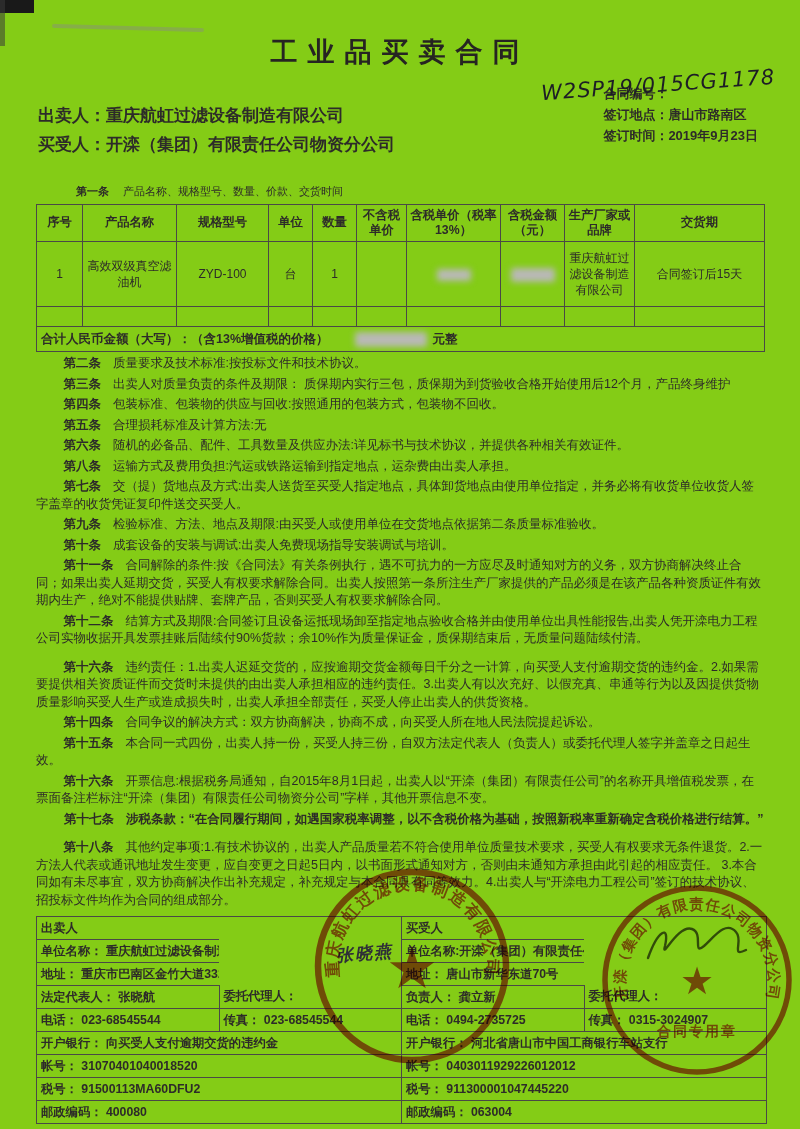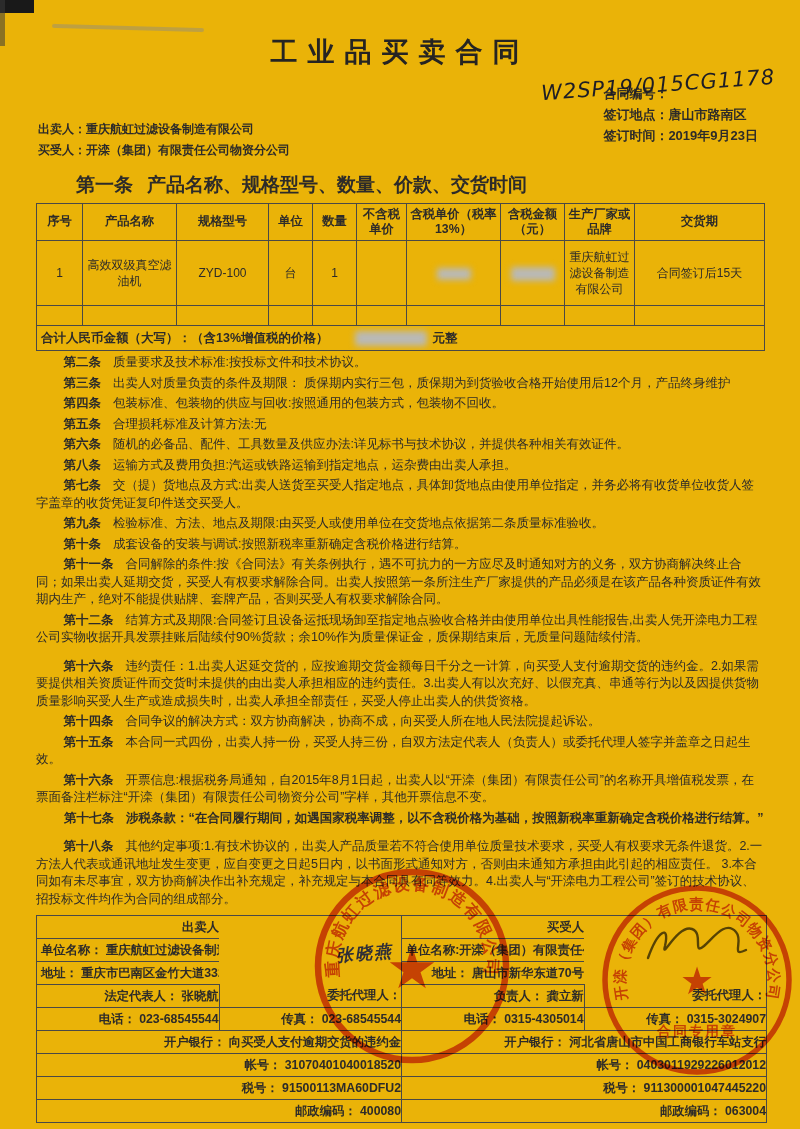--- a/index.html
+++ b/index.html
@@ -1,33 +1,33 @@
 <!DOCTYPE html>
 <html><head>
 <meta charset="utf-8">
 <style>
   html,body{margin:0;padding:0;background:#e9e8e5;}
-  .page{position:relative;width:800px;height:1129px;background:#eab308;overflow:hidden;
+  .page{position:relative;width:800px;height:1129px;background:#84cc16;overflow:hidden;
         font-family:"Liberation Sans","DejaVu Sans",sans-serif;color:#2d2b29;}
   .content{position:absolute;left:0;top:0;width:800px;padding:26px 36px 0;box-sizing:border-box;}
   
   .corner-mark{position:absolute;left:0;top:0;width:34px;height:13px;background:#191919;}
   .edge-streak{position:absolute;left:0;top:0;width:5px;height:46px;background:#3a3a3a;opacity:.55;}
   .smudge{position:absolute;left:52px;top:26px;width:152px;height:4px;background:#8a8a86;
           opacity:.45;transform:rotate(1.6deg);border-radius:2px;filter:blur(.6px);}
   
   .title{text-align:center;font-size:27px;font-weight:bold;letter-spacing:10px;margin:8px 0 6px;color:#262422;}
   .header-block{position:relative;height:86px;}
-  .party-lines{position:absolute;left:2px;bottom:2px;font-size:12px;font-weight:bold;line-height:1.7;}
+  .party-lines{position:absolute;left:2px;bottom:2px;font-size:17px;font-weight:bold;line-height:1.7;}
   .meta-block{position:absolute;right:6px;top:8px;font-size:13px;font-weight:bold;line-height:1.6;}
   .meta-row{white-space:nowrap;}
   .hand-no{position:absolute;right:12px;top:-14px;width:205px;font-family:"DejaVu Sans",sans-serif;
            font-style:italic;font-size:21px;font-weight:500;color:#1d1d26;transform:rotate(-4deg);
            letter-spacing:1px;white-space:nowrap;}
-  .clause-head{margin:10px 0 5px;padding-left:40px;font-size:19px;font-weight:bold;}
+  .clause-head{margin:22px 0 5px;padding-left:40px;font-size:11px;font-weight:normal;}
   .clause-head b{margin-right:14px;}
   
   table{border-collapse:collapse;table-layout:fixed;}
   .product{width:728px;font-size:12px;}
   .product th,.product td{border:1px solid #4a4946;padding:1px 2px;text-align:center;vertical-align:middle;
                           overflow:hidden;}
   .product th{font-weight:bold;font-size:12.3px;height:34px;line-height:1.25;}
   .row-product td{height:62px;line-height:1.35;}
   .row-empty td{height:17px;}
   .row-use td{height:22px;font-weight:bold;font-size:12.5px;}
@@ -43,21 +43,21 @@
   .clauses p{margin:3px 0;text-indent:2.2em;}
   .clauses p b{margin-right:12px;}
   .clauses p.gap{margin-top:11px;}
   .clauses p.bold-clause{font-weight:bold;text-align:center;}
   
   .sign-wrap{margin-top:7px;}
   .signs{width:728px;font-size:12.3px;font-weight:bold;}
   .signs td{border:1px solid #4a4946;padding:0;vertical-align:top;}
   .inner{width:100%;height:100%;}
   .inner td{border:none;border-bottom:1px solid #4a4946;height:20px;padding:1px 0 1px 4px;
-            text-align:right;vertical-align:middle;white-space:nowrap;overflow:hidden;}
+            text-align:left;vertical-align:middle;white-space:nowrap;overflow:hidden;}
   .inner tr:last-child td{border-bottom:none;}
   .split-l{border-right:1px solid #4a4946 !important;}
   
   .overlay{position:absolute;left:0;top:0;width:800px;height:1129px;pointer-events:none;}
   .stamp-layer{mix-blend-mode:multiply;opacity:.82;}
   .hand-name{position:absolute;left:336px;top:942px;font-size:17px;font-style:italic;font-weight:600;
              color:#2e2e38;transform:rotate(-5deg);letter-spacing:2px;}
 </style>
 </head>
 <body>
@@ -155,21 +155,21 @@
 
     <div class="clauses">
       <p><b>第二条</b><span>质量要求及技术标准:按投标文件和技术协议。</span></p>
       <p><b>第三条</b><span>出卖人对质量负责的条件及期限： 质保期内实行三包，质保期为到货验收合格开始使用后12个月，产品终身维护</span></p>
       <p><b>第四条</b><span>包装标准、包装物的供应与回收:按照通用的包装方式，包装物不回收。</span></p>
       <p><b>第五条</b><span>合理损耗标准及计算方法:无</span></p>
       <p><b>第六条</b><span>随机的必备品、配件、工具数量及供应办法:详见标书与技术协议，并提供各种相关有效证件。</span></p>
       <p><b>第八条</b><span>运输方式及费用负担:汽运或铁路运输到指定地点，运杂费由出卖人承担。</span></p>
       <p><b>第七条</b><span>交（提）货地点及方式:出卖人送货至买受人指定地点，具体卸货地点由使用单位指定，并务必将有收货单位收货人签字盖章的收货凭证复印件送交买受人。</span></p>
       <p><b>第九条</b><span>检验标准、方法、地点及期限:由买受人或使用单位在交货地点依据第二条质量标准验收。</span></p>
-      <p><b>第十条</b><span>成套设备的安装与调试:按照新税率重新确定含税价格进行结算。</span></p>
+      <p><b>第十条</b><span>成套设备的安装与调试:出卖人免费现场指导安装调试与培训。</span></p>
       <p><b>第十一条</b><span>合同解除的条件:按《合同法》有关条例执行，遇不可抗力的一方应尽及时通知对方的义务，双方协商解决终止合同；如果出卖人延期交货，买受人有权要求解除合同。出卖人按照第一条所注生产厂家提供的产品必须是在该产品各种资质证件有效期内生产，绝对不能提供贴牌、套牌产品，否则买受人有权要求解除合同。</span></p>
       <p><b>第十二条</b><span>结算方式及期限:合同签订且设备运抵现场卸至指定地点验收合格并由使用单位出具性能报告,出卖人凭开滦电力工程公司实物收据开具发票挂账后陆续付90%货款；余10%作为质量保证金，质保期结束后，无质量问题陆续付清。</span></p>
       <p class="gap"><b>第十六条</b><span>违约责任：1.出卖人迟延交货的，应按逾期交货金额每日千分之一计算，向买受人支付逾期交货的违约金。2.如果需要提供相关资质证件而交货时未提供的由出卖人承担相应的违约责任。3.出卖人有以次充好、以假充真、串通等行为以及因提供货物质量影响买受人生产或造成损失时，出卖人承担全部责任，买受人停止出卖人的供货资格。</span></p>
       <p><b>第十四条</b><span>合同争议的解决方式：双方协商解决，协商不成，向买受人所在地人民法院提起诉讼。</span></p>
       <p><b>第十五条</b><span>本合同一式四份，出卖人持一份，买受人持三份，自双方法定代表人（负责人）或委托代理人签字并盖章之日起生效。</span></p>
       <p><b>第十六条</b><span>开票信息:根据税务局通知，自2015年8月1日起，出卖人以“开滦（集团）有限责任公司”的名称开具增值税发票，在票面备注栏标注“开滦（集团）有限责任公司物资分公司”字样，其他开票信息不变。</span></p>
       <p class="bold-clause"><b>第十七条</b><span>涉税条款：“在合同履行期间，如遇国家税率调整，以不含税价格为基础，按照新税率重新确定含税价格进行结算。”</span></p>
       <p class="gap"><b>第十八条</b><span>其他约定事项:1.有技术协议的，出卖人产品质量若不符合使用单位质量技术要求，买受人有权要求无条件退货。2.一方法人代表或通讯地址发生变更，应自变更之日起5日内，以书面形式通知对方，否则由未通知方承担由此引起的相应责任。 3.本合同如有未尽事宜，双方协商解决作出补充规定，补充规定与本合同具有同等效力。4.出卖人与“开滦电力工程公司”签订的技术协议、招投标文件均作为合同的组成部分。</span></p>
     </div>
 
@@ -222,21 +222,21 @@
                       <td>单位名称:开滦（集团）有限责任公司物资分公司</td>
                     </tr>
               <tr>
                       <td>地址： 唐山市新华东道70号</td>
                     </tr>
               <tr>
                 <td class="split-l" style="width:46%">负责人： 龚立新</td>
                 <td>委托代理人：</td>
               </tr>
               <tr>
-                <td class="split-l">电话： 0315-4305014</td>
+                <td class="split-l">电话： 0494-2735725</td>
                 <td>传真： 0315-3024907</td>
               </tr>
               <tr>
                       <td colspan="2">开户银行： 河北省唐山市中国工商银行车站支行</td>
                     </tr>
               <tr>
                       <td colspan="2">帐号： 0403011929226012012</td>
                     </tr>
               <tr>
                       <td colspan="2">税号： 911300001047445220</td>

